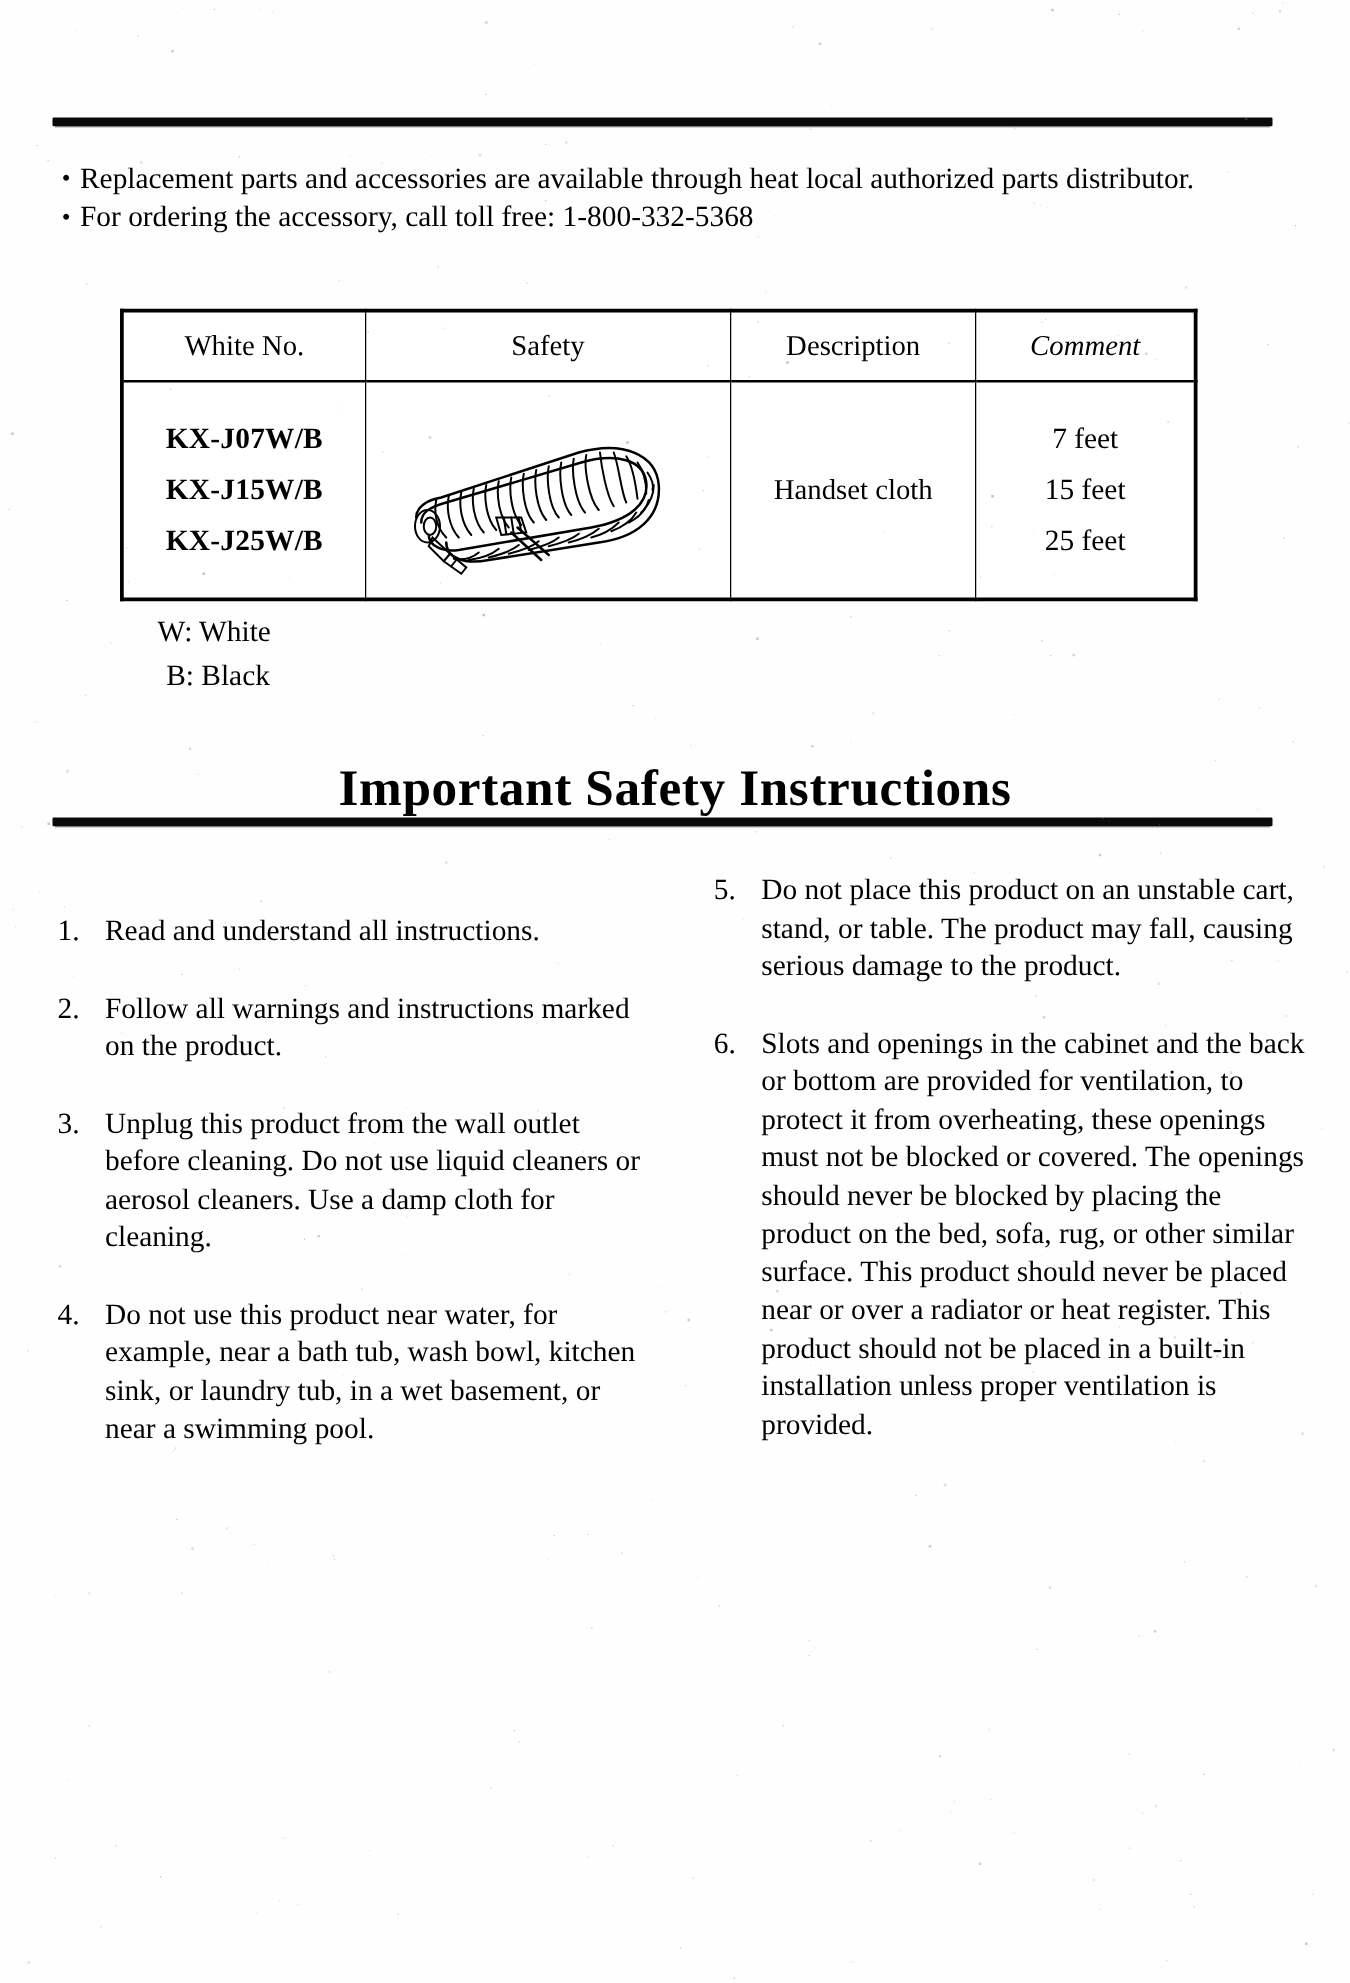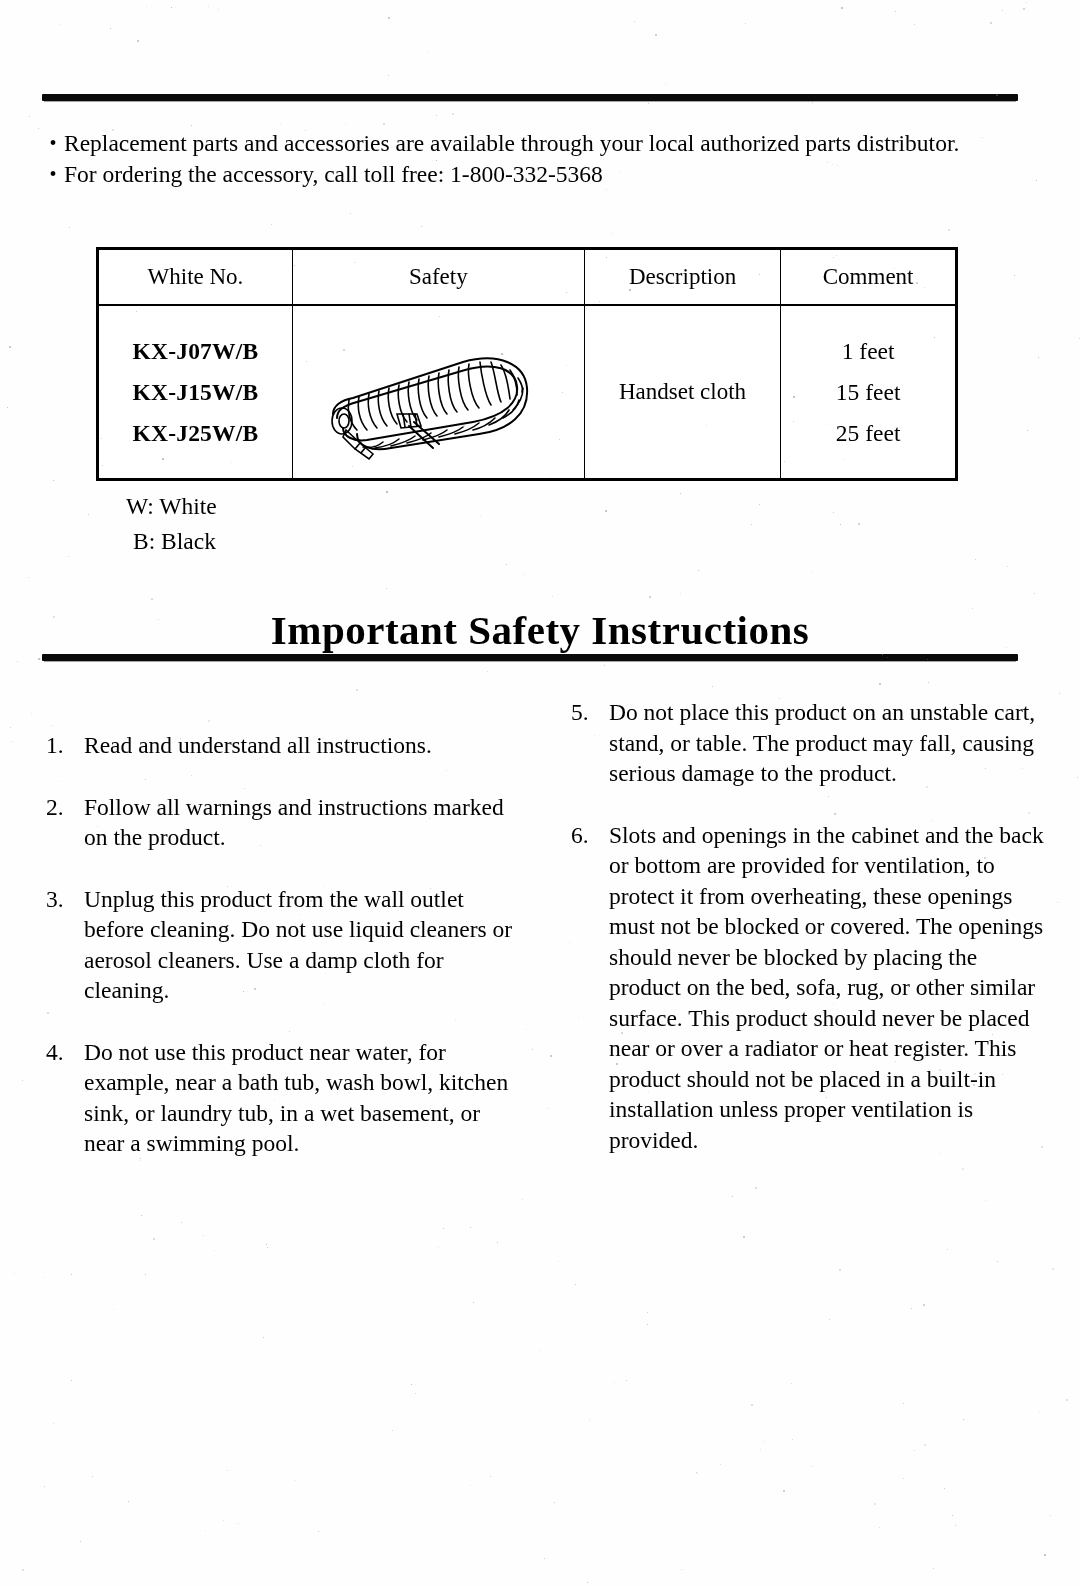--- a/index.html
+++ b/index.html
@@ -97,21 +97,21 @@
     text-align: center;
     vertical-align: middle;
   }
   .acc-table thead th {
     height: 54px;
     border-bottom: 2.5px solid #000;
   }
   .col-part   { width: 196px; }
   .col-pic    { width: 292px; }
   .col-desc   { width: 198px; }
-  .col-cmt    { width: 176px; }
+  .col-cmt    { width: 176px; font-style: italic; }
 
   .acc-table tbody td {
     height: 172px;
   }
   .partlist {
     font-weight: bold;
     font-size: 23.5px;
     line-height: 41px;
     letter-spacing: 0.2px;
   }
@@ -183,21 +183,21 @@
 </head>
 <body>
 
 <div class="page">
 
   <div class="rule thin-shadow" style="position:absolute; left:42px; top:94px; width:976px;"></div>
 
   <div class="bullets">
     <div class="bullet-row">
       <span class="bullet-dot">•</span>
-      <span class="bullet-text">Replacement parts and accessories are available through your local authorized parts distributor.</span>
+      <span class="bullet-text">Replacement parts and accessories are available through heat local authorized parts distributor.</span>
     </div>
     <div class="bullet-row">
       <span class="bullet-dot">•</span>
       <span class="bullet-text">For ordering the accessory, call toll free:  1-800-332-5368</span>
     </div>
   </div>
 
   <table class="acc-table">
     <thead>
       <tr>
@@ -271,21 +271,21 @@
               <path d="M84,92 L104,92 L108,104 L88,106 Z" stroke-width="1.6"></path>
               <path d="M90,92 L92,105"></path>
               <path d="M96,92 L98,105"></path>
               <path d="M102,92 L104,104"></path>
             </g>
           </svg>
         </td>
         <td>Handset cloth</td>
         <td>
           <div class="cmtlist">
-            <div>1 feet</div>
+            <div>7 feet</div>
             <div>15 feet</div>
             <div>25 feet</div>
           </div>
         </td>
       </tr>
     </tbody>
   </table>
 
   <div class="legend">
     <div>W: White</div>

